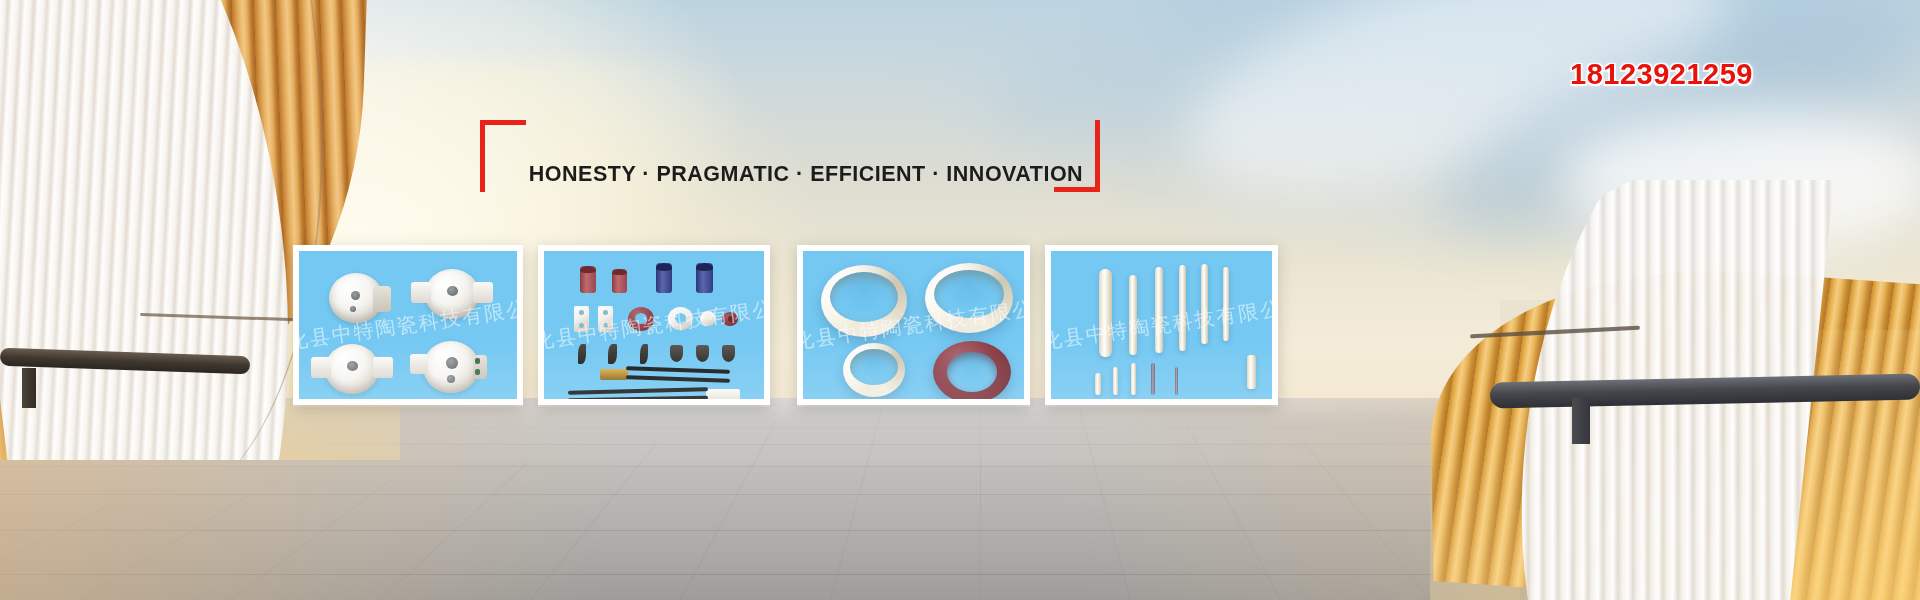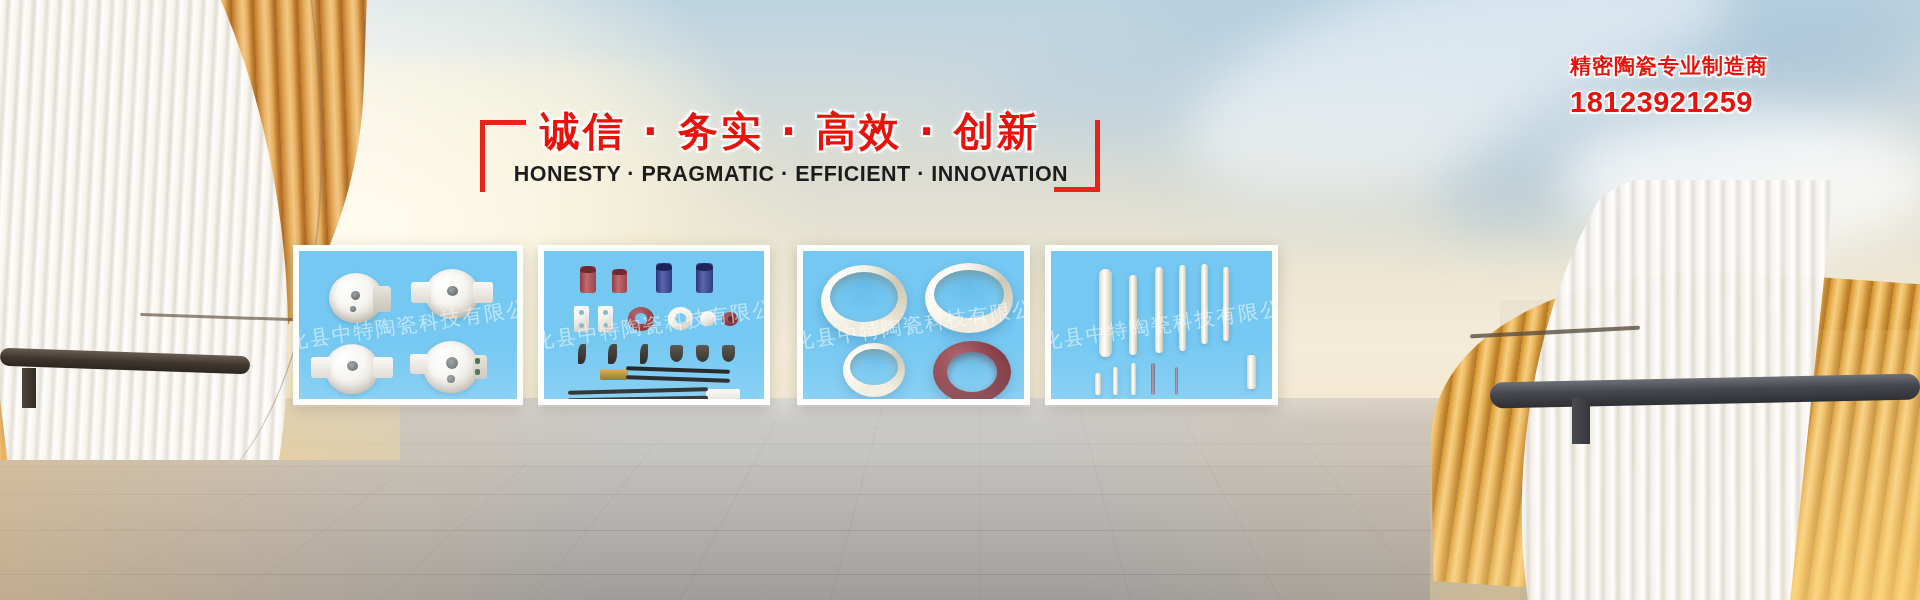--- a/index.html
+++ b/index.html
@@ -226,21 +226,21 @@
     text-align:center;
     font-family:"DejaVu Sans","Liberation Sans",sans-serif;
     font-size:40px; font-weight:700; letter-spacing:3px;
     color:#e8120a;
     text-shadow:
       -2px -2px 0 #fff, 2px -2px 0 #fff, -2px 2px 0 #fff, 2px 2px 0 #fff,
       0 0 7px rgba(255,255,255,.95);
     white-space:nowrap;
   }
   .en-slogan {
-    position:absolute; left:1px; top:58px; width:620px;
+    position:absolute; left:16px; top:58px; width:620px;
     text-align:center;
     font-size:21.5px; font-weight:700; letter-spacing:.5px;
     color:#1c1c1c;
     white-space:nowrap;
   }
 
   
   .right-text { position:absolute; left:1570px; top:52px; width:340px;}
   .rt-line {
     font-family:"DejaVu Sans","Liberation Sans",sans-serif;
@@ -428,26 +428,24 @@
     <div class="slatglow"></div>
     <div class="whiteband"></div>
   </div>
   <div class="thin-rail"></div>
   <div class="handrail"></div>
   <div class="handrail-post"></div>
 
   <div class="headline">
     <div class="bracket br-tl"></div>
     <div class="bracket br-br"></div>
-    <div class="cn-slogan">诚信 · 务实 · 高效 · 创新</div>
     <div class="en-slogan">HONESTY · PRAGMATIC · EFFICIENT · INNOVATION</div>
   </div>
 
   <div class="right-text">
-    <div class="rt-line rt-title">精密陶瓷专业制造商</div>
     <div class="rt-line rt-phone">18123921259</div>
   </div>
 
   <div class="panels">
 
     <div class="panel" style="left:293px; top:245px; width:230px; height:160px;">
       <div class="inner">
         <div class="part socket" style="left:30px;  top:22px; width:54px; height:50px;">
           <div class="hole" style="left:22px; top:18px; width:9px;  height:9px;"></div>
           <div class="hole" style="left:21px; top:33px; width:6px;  height:6px;"></div>

